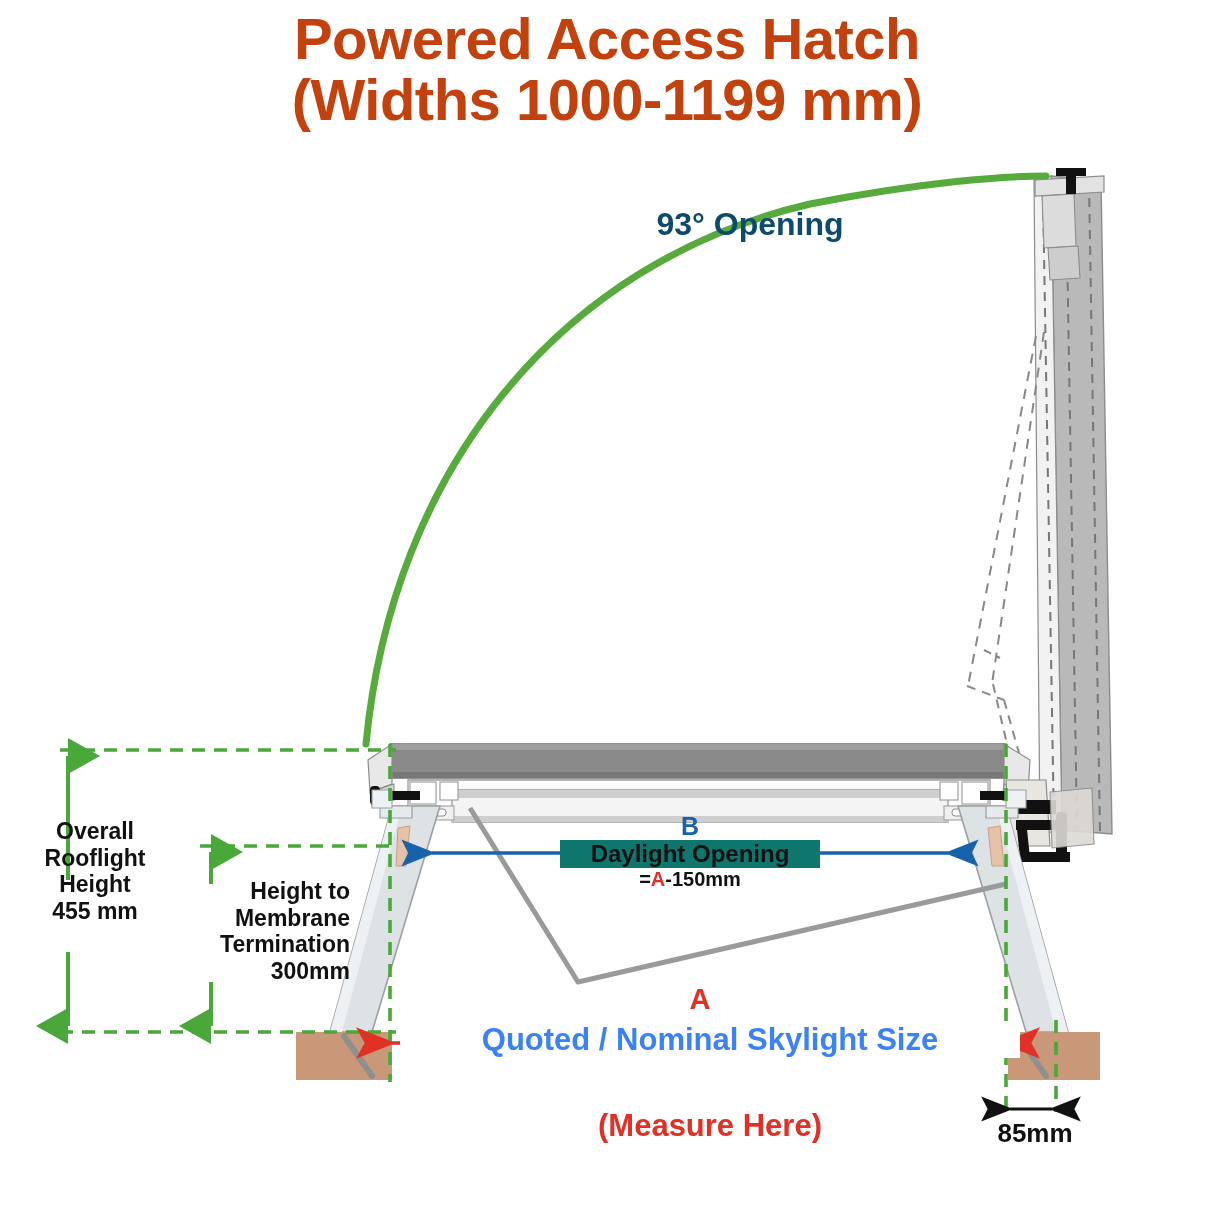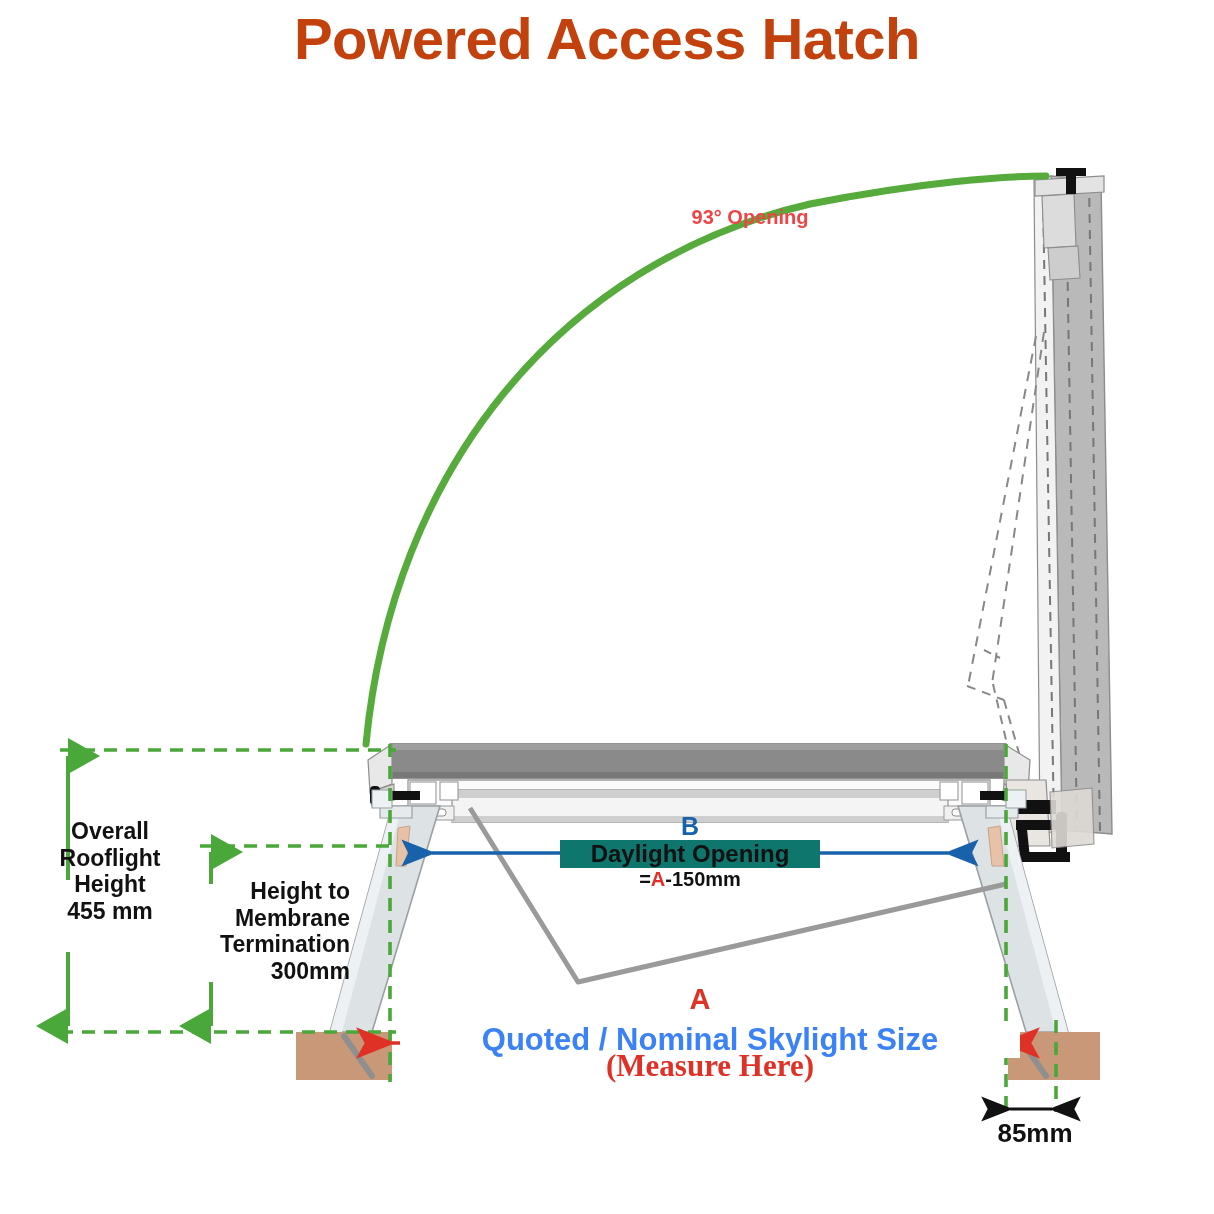--- a/index.html
+++ b/index.html
@@ -38,26 +38,26 @@
   .lbl {
     position: absolute;
     font-weight: bold;
     color: #111111;
     text-align: center;
     line-height: 1.16;
     white-space: pre-line;
   }
   #lbl-opening {
     left: 600px; top: 206px; width: 300px;
-    color: #ef4444;
-    font-size: 20px;
+    color: #0c4a6e;
+    font-size: 32px;
     text-align: center;
   }
   #lbl-overall {
-    left: 15px; top: 818px; width: 190px;
+    left: 0; top: 818px; width: 190px;
     font-size: 23px;
   }
   #lbl-membrane {
     left: 140px; top: 878px; width: 210px;
     font-size: 23px;
     text-align: right;
   }
   #lbl-b {
     left: 600px; top: 812px; width: 180px;
     font-size: 25px;
@@ -78,37 +78,37 @@
     font-size: 29px;
     color: #e03127;
   }
   #lbl-quoted {
     left: 400px; top: 1022px; width: 620px;
     font-size: 31px;
     color: #3b82f6;
     background: #ffffff;
   }
   #lbl-measure {
-    left: 430px; top: 1048px; width: 560px;
+    left: 430px; top: 1108px; width: 560px;
     font-size: 31px;
     color: #e03127;
-    font-family: Liberation Serif, serif;
   }
   #lbl-85 {
     left: 955px; top: 1118px; width: 160px;
     font-size: 26px;
   }
 </style>
 </head>
 <body>
 
 <div id="stage">
 
   <div id="title-block">
     <span id="title-line1">Powered Access Hatch</span>
+    <span id="title-line2">(Widths 1000-1199 mm)</span>
   </div>
 
   <svg class="svg-layer" viewBox="0 0 1214 1214">
     <defs>
       <marker id="mk-green-up" markerWidth="9" markerHeight="9" refX="4.5" refY="8" orient="auto">
         <path d="M4.5 0 L9 8 L0 8 Z" fill="#4aa83a"></path>
       </marker>
       <marker id="mk-green-down" markerWidth="9" markerHeight="9" refX="4.5" refY="1" orient="auto">
         <path d="M4.5 9 L0 1 L9 1 Z" fill="#4aa83a"></path>
       </marker>

